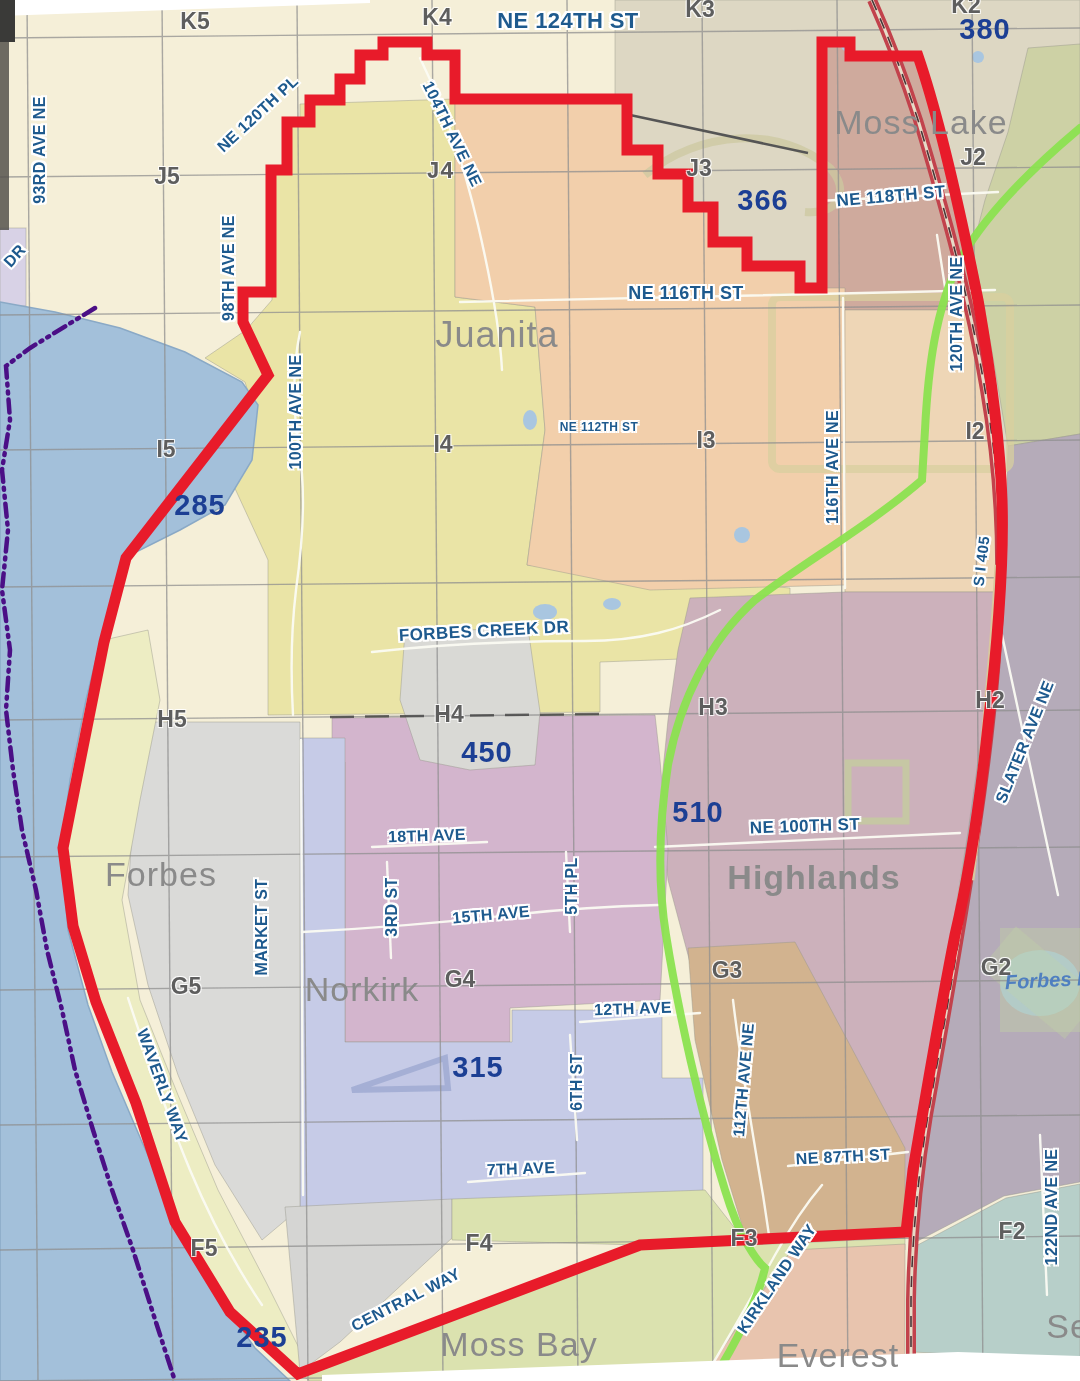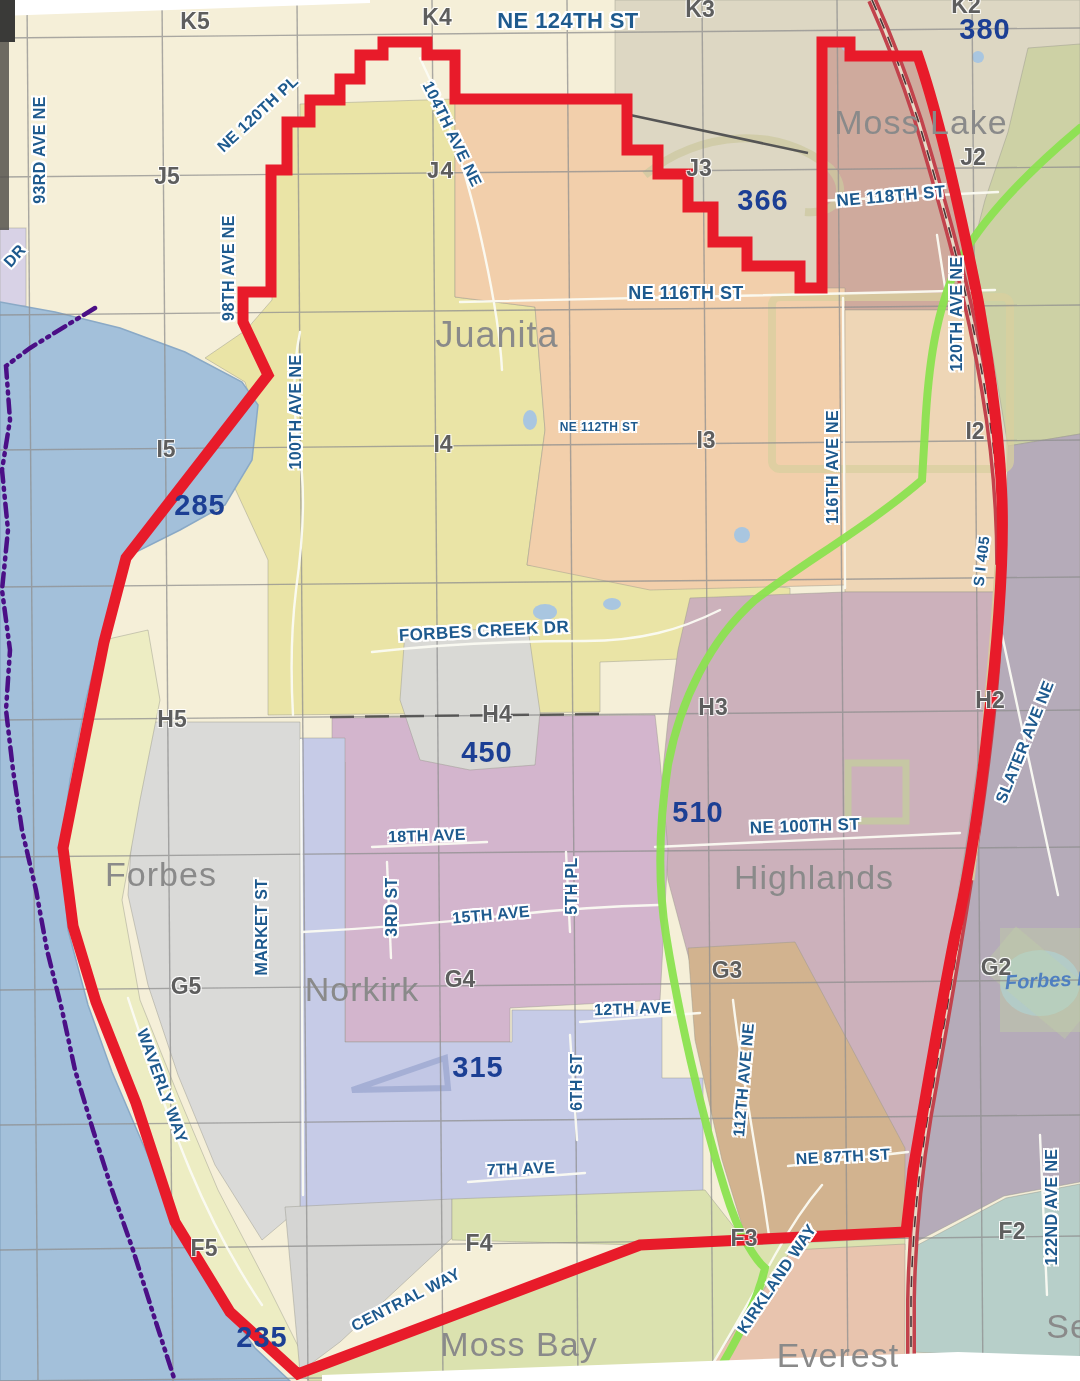--- a/index.html
+++ b/index.html
@@ -180,21 +180,21 @@
       <div class="lbl grid" style="left: 966px; top: 5px; transform: translate(-50%, -50%) rotate(0deg);">K2</div>
       <div class="lbl grid" style="left: 167px; top: 176px; transform: translate(-50%, -50%) rotate(0deg);">J5</div>
       <div class="lbl grid" style="left: 440px; top: 172px; transform: translate(-50%, -50%) rotate(0deg); font-family: Liberation Mono, monospace;">J4</div>
       <div class="lbl grid" style="left: 699px; top: 168px; transform: translate(-50%, -50%) rotate(0deg);">J3</div>
       <div class="lbl grid" style="left: 973px; top: 157px; transform: translate(-50%, -50%) rotate(0deg);">J2</div>
       <div class="lbl grid" style="left: 166px; top: 449px; transform: translate(-50%, -50%) rotate(0deg);">I5</div>
       <div class="lbl grid" style="left: 443px; top: 444px; transform: translate(-50%, -50%) rotate(0deg);">I4</div>
       <div class="lbl grid" style="left: 706px; top: 440px; transform: translate(-50%, -50%) rotate(0deg);">I3</div>
       <div class="lbl grid" style="left: 975px; top: 431px; transform: translate(-50%, -50%) rotate(0deg);">I2</div>
       <div class="lbl grid" style="left: 172px; top: 719px; transform: translate(-50%, -50%) rotate(0deg);">H5</div>
-      <div class="lbl grid" style="left: 449px; top: 714px; transform: translate(-50%, -50%) rotate(0deg); margin-left: 48px;">H4</div>
+      <div class="lbl grid" style="left: 449px; top: 714px; transform: translate(-50%, -50%) rotate(0deg);">H4</div>
       <div class="lbl grid" style="left: 713px; top: 707px; transform: translate(-50%, -50%) rotate(0deg);">H3</div>
       <div class="lbl grid" style="left: 990px; top: 700px; transform: translate(-50%, -50%) rotate(0deg);">H2</div>
       <div class="lbl grid" style="left: 186px; top: 986px; transform: translate(-50%, -50%) rotate(0deg);">G5</div>
       <div class="lbl grid" style="left: 460px; top: 979px; transform: translate(-50%, -50%) rotate(0deg);">G4</div>
       <div class="lbl grid" style="left: 727px; top: 970px; transform: translate(-50%, -50%) rotate(0deg);">G3</div>
       <div class="lbl grid" style="left: 996px; top: 967px; transform: translate(-50%, -50%) rotate(0deg);">G2</div>
       <div class="lbl grid" style="left: 204px; top: 1248px; transform: translate(-50%, -50%) rotate(0deg);">F5</div>
       <div class="lbl grid" style="left: 479px; top: 1243px; transform: translate(-50%, -50%) rotate(0deg);">F4</div>
       <div class="lbl grid" style="left: 744px; top: 1238px; transform: translate(-50%, -50%) rotate(0deg);">F3</div>
       <div class="lbl grid" style="left: 1012px; top: 1231px; transform: translate(-50%, -50%) rotate(0deg);">F2</div>
@@ -202,19 +202,19 @@
       <div class="lbl num" style="left: 763px; top: 200px; transform: translate(-50%, -50%) rotate(0deg);">366</div>
       <div class="lbl num" style="left: 200px; top: 505px; transform: translate(-50%, -50%) rotate(0deg); text-align: center;">285</div>
       <div class="lbl num" style="left: 487px; top: 752px; transform: translate(-50%, -50%) rotate(0deg);">450</div>
       <div class="lbl num" style="left: 698px; top: 812px; transform: translate(-50%, -50%) rotate(0deg);">510</div>
       <div class="lbl num" style="left: 478px; top: 1067px; transform: translate(-50%, -50%) rotate(0deg);">315</div>
       <div class="lbl num" style="left: 262px; top: 1337px; transform: translate(-50%, -50%) rotate(0deg);">235</div>
       <div class="lbl hood" style="left: 921px; top: 122px; transform: translate(-50%, -50%) rotate(0deg);">Moss Lake</div>
       <div class="lbl hood" style="left: 497px; top: 335px; font-size: 36px; transform: translate(-50%, -50%) rotate(0deg);">Juanita</div>
       <div class="lbl hood" style="left: 161px; top: 874px; transform: translate(-50%, -50%) rotate(0deg);">Forbes</div>
       <div class="lbl hood" style="left: 362px; top: 989px; transform: translate(-50%, -50%) rotate(0deg);">Norkirk</div>
-      <div class="lbl hood" style="left: 814px; top: 877px; transform: translate(-50%, -50%) rotate(0deg);">Highlands</div>
+      <div class="lbl hood" style="left: 814px; top: 877px; transform: translate(-50%, -50%) rotate(0deg); font-weight: bold;">Highlands</div>
       <div class="lbl hood" style="left: 519px; top: 1344px; transform: translate(-50%, -50%) rotate(0deg);">Moss Bay</div>
       <div class="lbl hood" style="left: 838px; top: 1355px; transform: translate(-50%, -50%) rotate(0deg);">Everest</div>
       <div class="lbl hood" style="left: 1068px; top: 1326px; transform: translate(-50%, -50%) rotate(0deg);">Se</div>
       <div class="lbl water-lbl" style="left: 1047px; top: 980px; transform: translate(-50%, -50%) rotate(-3deg);">Forbes L</div>
     </div>
 </div>
 
 </body></html>

